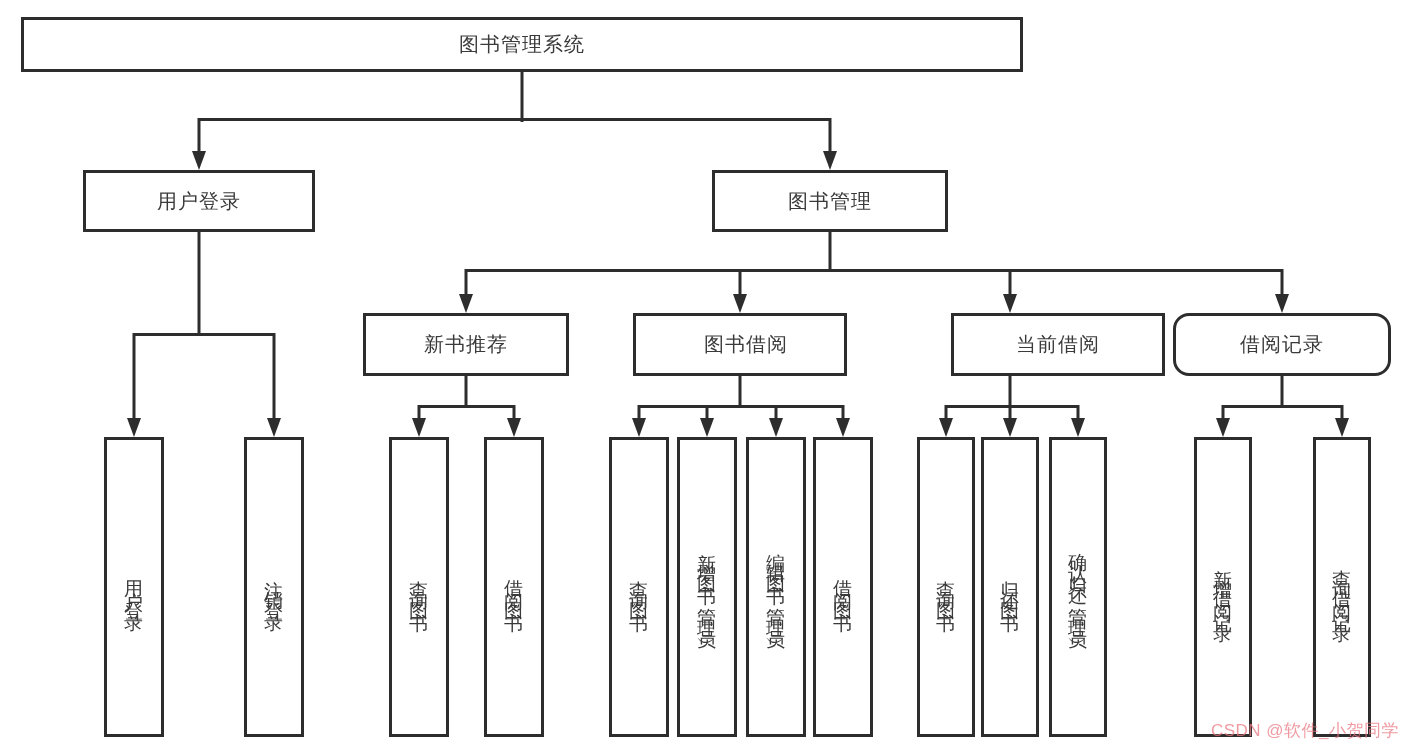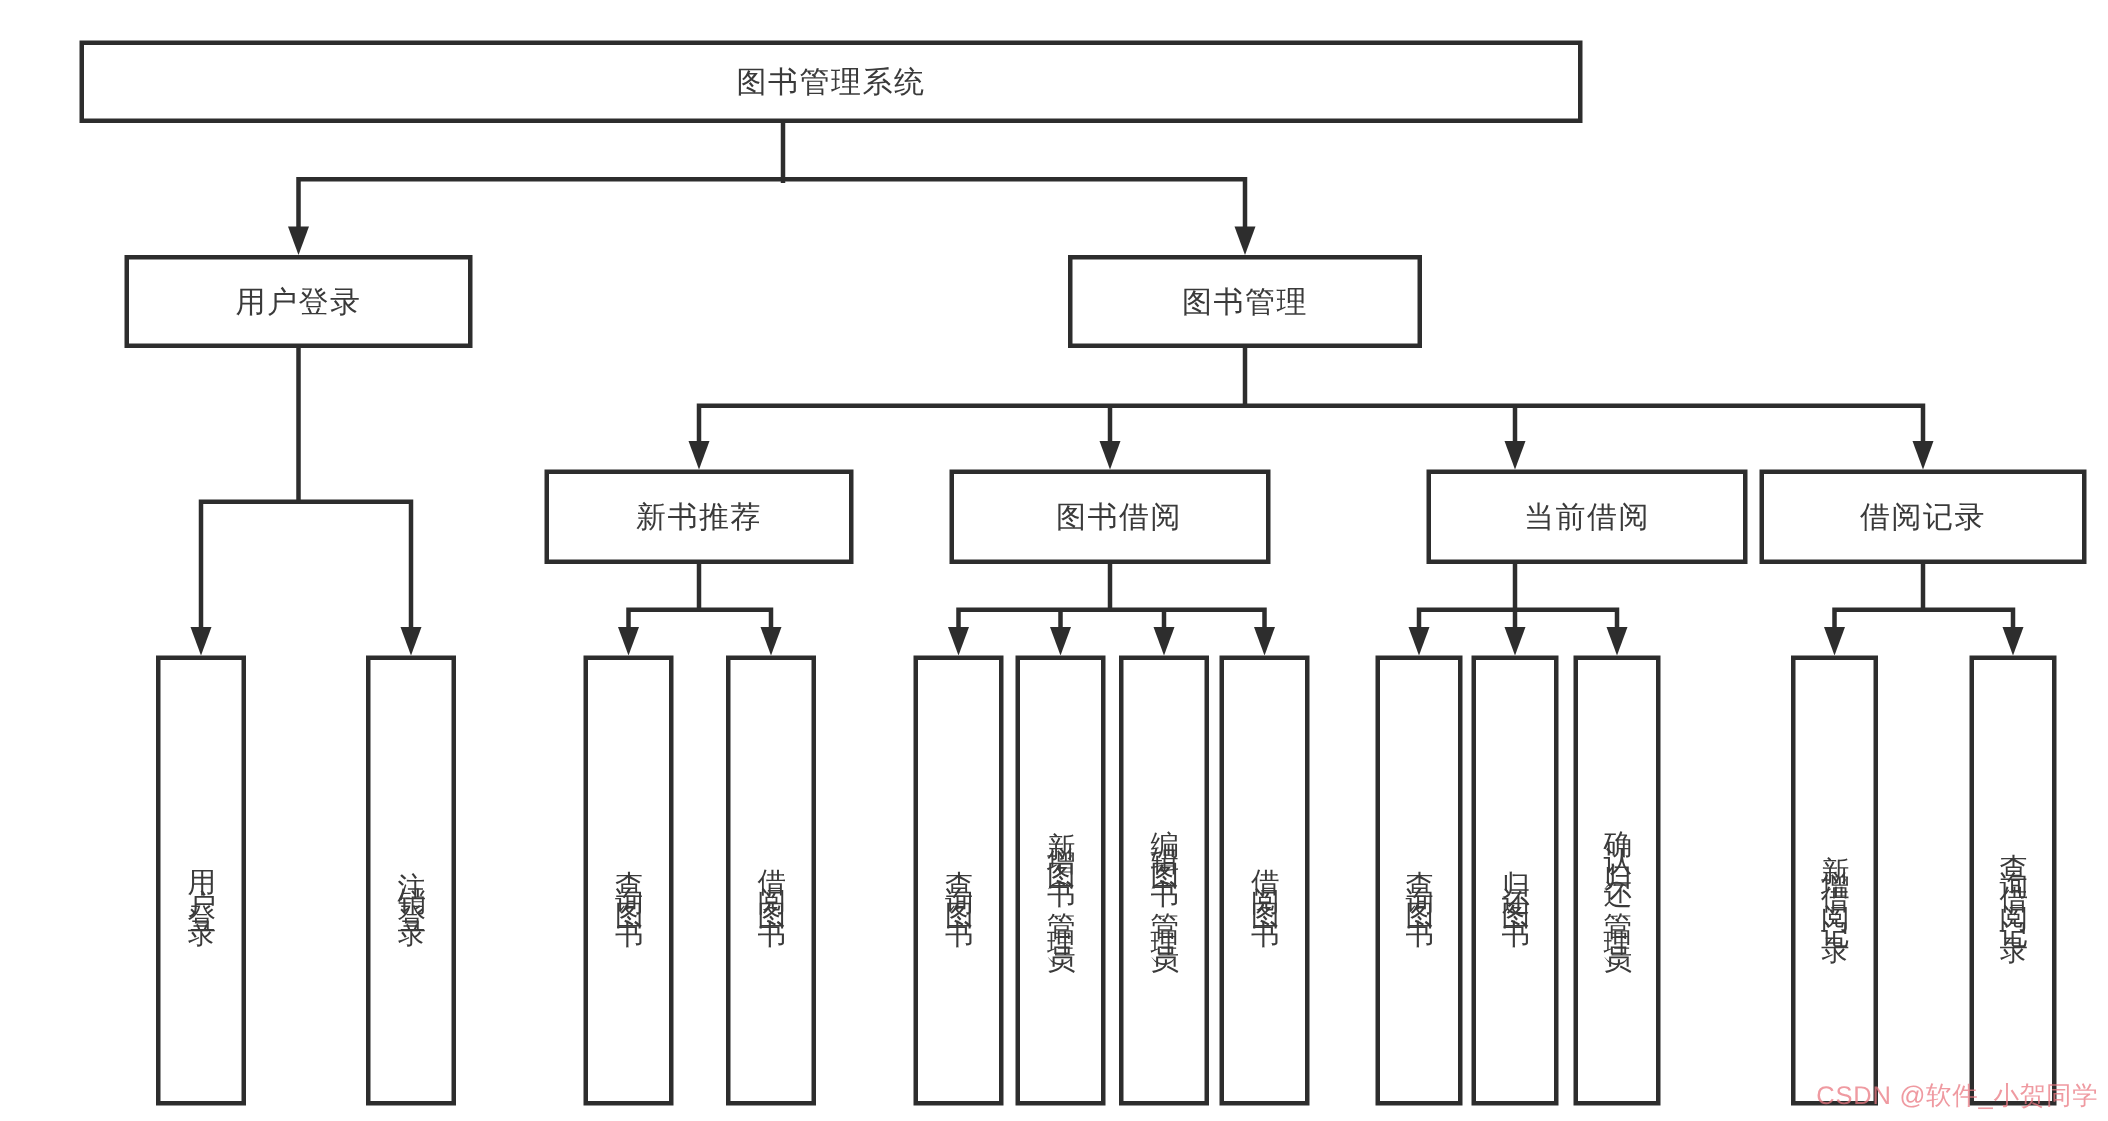--- a/index.html
+++ b/index.html
@@ -72,41 +72,41 @@
     <path class="a" d="M939,418 L953,418 L946,437 Z"></path>
     <path class="a" d="M1003,418 L1017,418 L1010,437 Z"></path>
     <path class="a" d="M1071,418 L1085,418 L1078,437 Z"></path>
 
     <path class="l" d="M1282,375 L1282,408"></path>
     <path class="l" d="M1223,421 L1223,406.5 L1342,406.5 L1342,421"></path>
     <path class="a" d="M1216,418 L1230,418 L1223,437 Z"></path>
     <path class="a" d="M1335,418 L1349,418 L1342,437 Z"></path>
   </svg>
 
-  <div class="node" style="left:21px;top:27px;width:1002px;height:55px;margin-left:32px;">
+  <div class="node" style="left:21px;top:17px;width:1002px;height:55px;">
     <span>图书管理系统</span>
   </div>
 
   <div class="node" style="left:83px;top:170px;width:232px;height:62px;">
     <span>用户登录</span>
   </div>
   <div class="node" style="left:712px;top:170px;width:236px;height:62px;">
     <span>图书管理</span>
   </div>
 
   <div class="node" style="left:363px;top:313px;width:206px;height:63px;">
     <span>新书推荐</span>
   </div>
   <div class="node" style="left:633px;top:313px;width:214px;height:63px;padding-left:12px;">
     <span>图书借阅</span>
   </div>
   <div class="node" style="left:903px;top:313px;width:214px;height:63px;margin-left:48px;">
     <span>当前借阅</span>
   </div>
-  <div class="node" style="left:1173px;top:313px;width:218px;height:63px;">
+  <div class="node" style="left:1173px;top:313px;width:218px;height:63px;border-radius:16px;">
     <span>借阅记录</span>
   </div>
 
   <div class="node leaf" style="left:104px;top:437px;width:60px;height:300px;">
     <span class="vtext">用户登录</span>
   </div>
   <div class="node leaf" style="left:244px;top:437px;width:60px;height:300px;">
     <span class="vtext">注销登录</span>
   </div>
 

